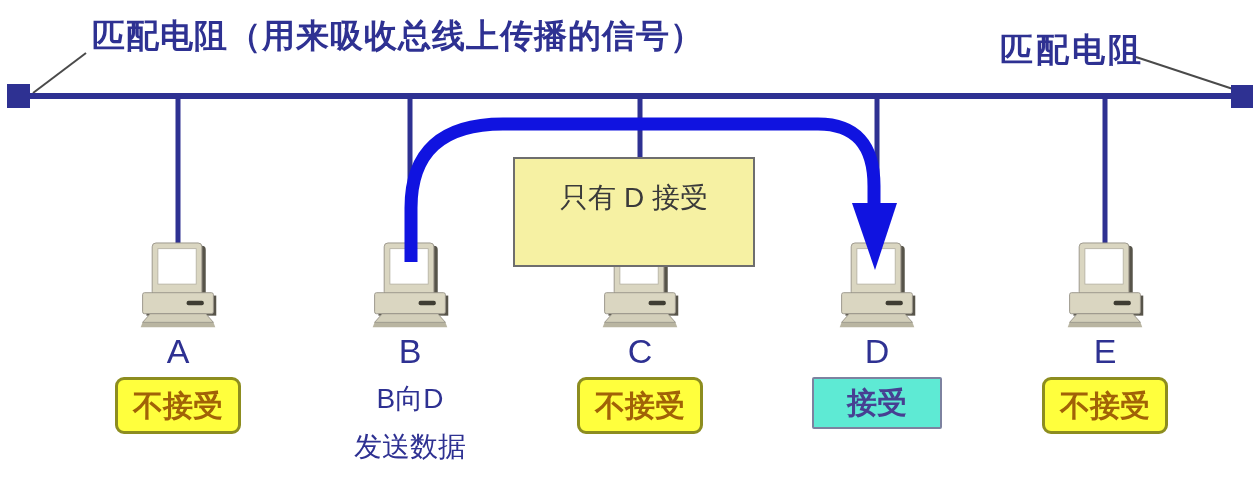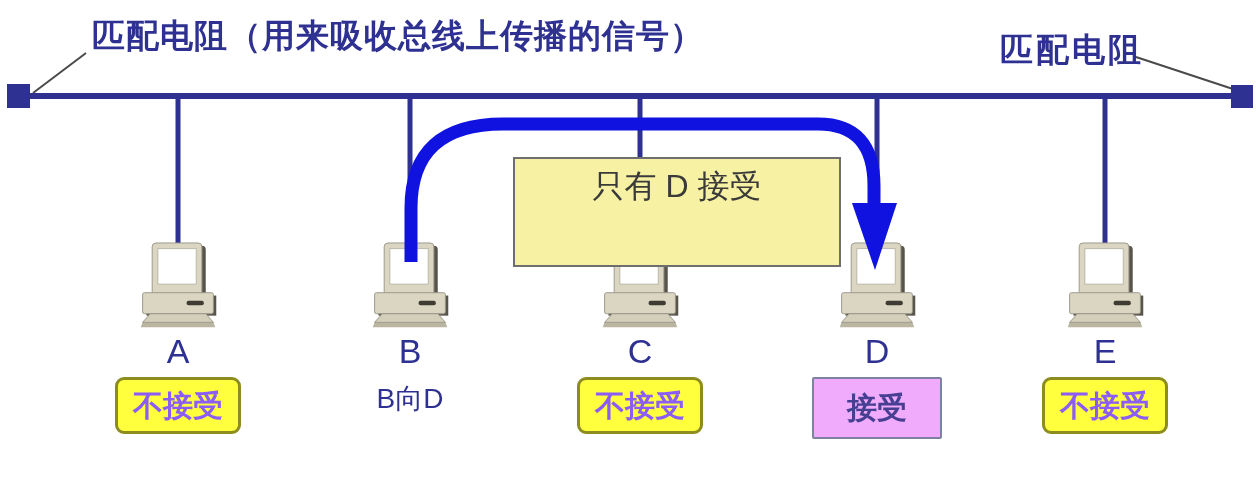--- a/index.html
+++ b/index.html
@@ -22,35 +22,35 @@
   .letter{
     color:#2e3192;font-size:34px;font-weight:500;line-height:42px;height:42px;
   }
   .badge{
     margin-top:5px;font-size:30px;font-weight:600;line-height:1;
     display:flex;align-items:center;justify-content:center;
     box-sizing:border-box;white-space:nowrap;
   }
   .badge.reject{
     background:#ffff3d;border:3px solid #8d8d1f;border-radius:9px;
-    color:#8b5cf6;height:57px;padding:0 15px;
+    color:#a16207;height:57px;padding:0 15px;
   }
   .badge.accept{
-    background:#f0abfc;border:2px solid #7d82a0;border-radius:2px;
-    color:#473f92;height:62px;padding:0 33px;
+    background:#5eead4;border:2px solid #7d82a0;border-radius:2px;
+    color:#473f92;height:52px;padding:0 33px;
   }
   .sender-caption{
     margin-top:3px;color:#2e3192;font-size:28px;font-weight:500;
     text-align:center;line-height:48px;white-space:nowrap;
   }
   .callout{
-    position:absolute;left:513px;top:157px;width:328px;height:110px;
+    position:absolute;left:513px;top:157px;width:242px;height:110px;
     box-sizing:border-box;background:#f6f1a3;border:2px solid #6e6e6e;
-    color:#3a3a3a;font-size:32px;font-weight:500;text-align:center;
-    line-height:50px;padding-top:2px;white-space:nowrap;
+    color:#3a3a3a;font-size:28px;font-weight:500;text-align:center;
+    line-height:50px;padding-top:14px;white-space:nowrap;
   }
 </style>
 </head>
 <body>
 
 <div class="stage">
 
   <svg width="0" height="0" style="position:absolute" aria-hidden="true">
     <defs>
       <symbol id="pc-symbol" viewBox="0 0 100 92">
@@ -90,20 +90,21 @@
     <div class="badge reject">不接受</div>
   </div>
 
   <div class="station" style="left:330px;">
     <svg class="pc" viewBox="0 0 100 92">
         <use href="#pc-symbol"></use>
       </svg>
     <div class="letter">B</div>
     <div class="sender-caption">
       <div>B向D</div>
+      <div>发送数据</div>
     </div>
   </div>
 
   <div class="station" style="left:560px;">
     <svg class="pc" viewBox="0 0 100 92">
         <use href="#pc-symbol"></use>
       </svg>
     <div class="letter">C</div>
     <div class="badge reject">不接受</div>
   </div>

